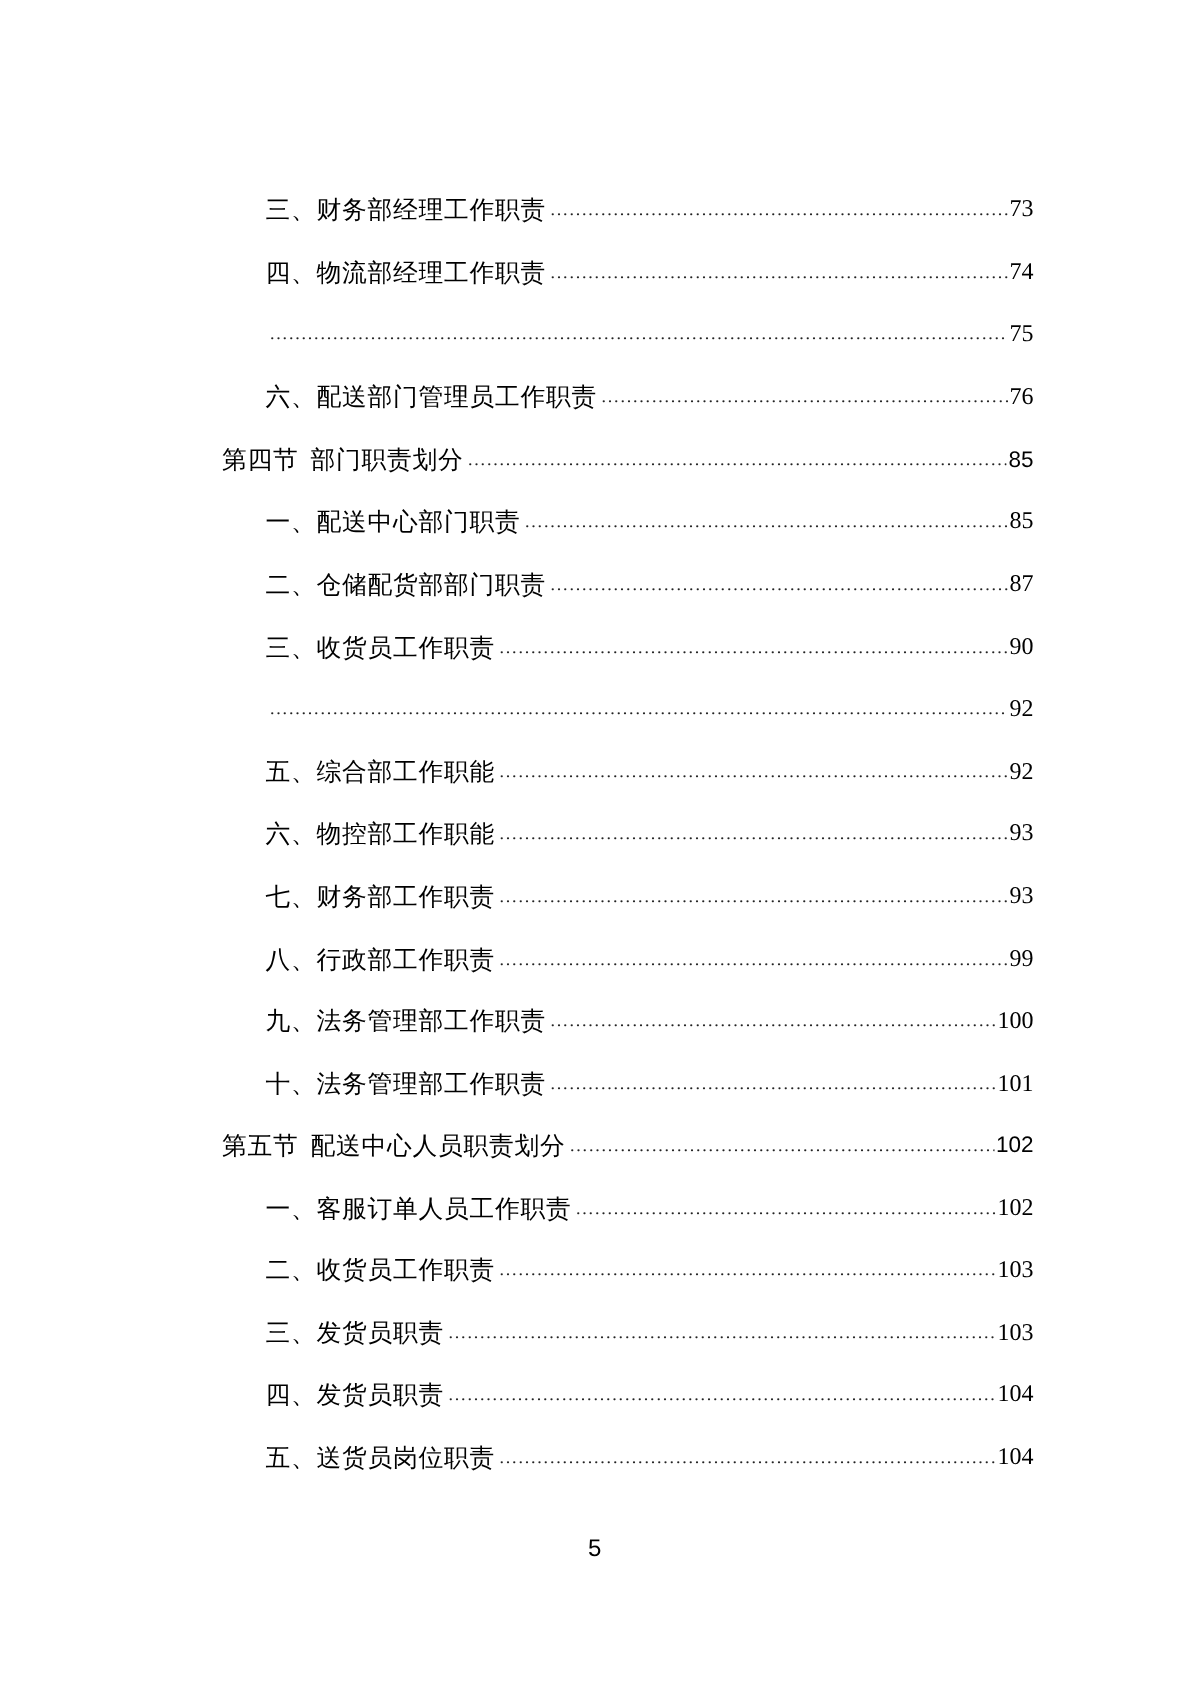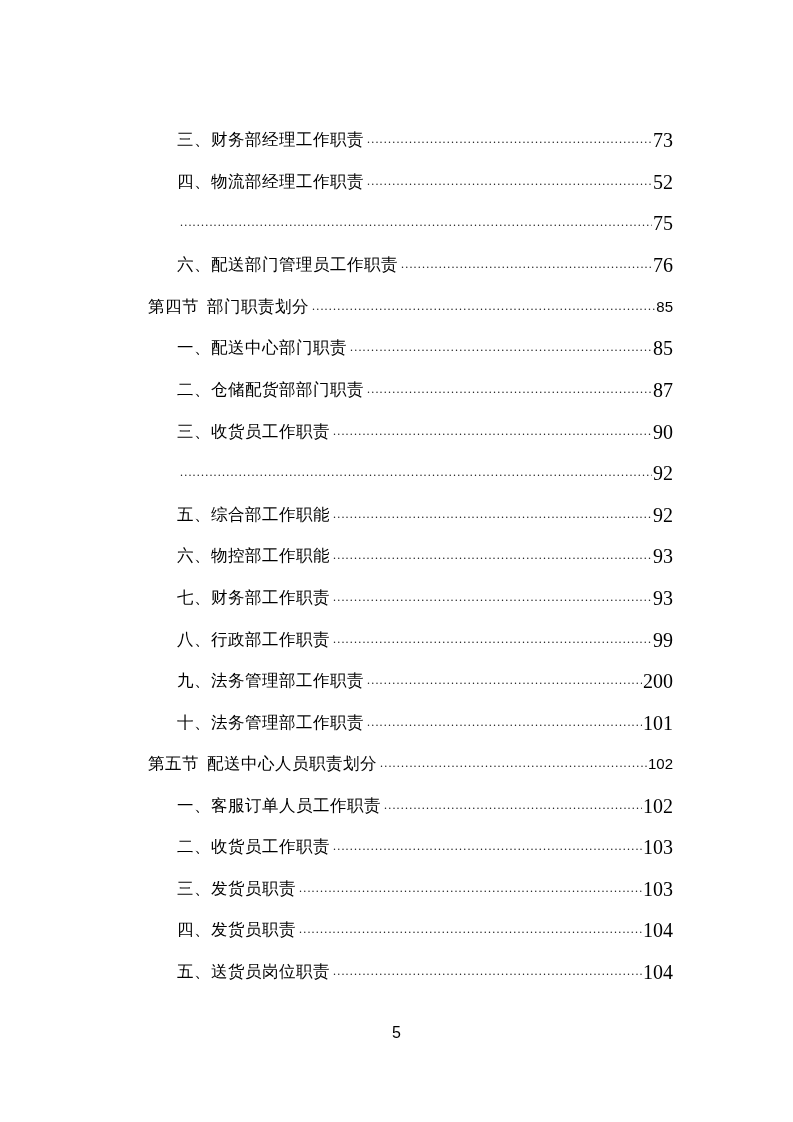--- a/index.html
+++ b/index.html
@@ -16,21 +16,21 @@
       font-family: "Liberation Serif", "DejaVu Serif", serif;
     }
     .toc {
       position: absolute;
       left: 0;
       top: 0;
       width: 793px;
     }
     .toc-row {
       position: absolute;
-      right: 120px;
+      right: 104px;
       height: 24px;
       display: flex;
       align-items: flex-start;
       font-size: 16.5px;
       line-height: 24px;
       white-space: nowrap;
     }
     .toc-row.level-2 {
       left: 177px;
     }
@@ -54,21 +54,21 @@
       letter-spacing: 1.2px;
       font-size: 12px;
       color: #222;
     }
     .toc-leader::before {
       content: "......................................................................................................................................................................................................................";
     }
     .toc-page {
       flex: 0 0 auto;
       text-align: right;
-      font-size: 20px;
+      font-size: 16px;
     }
     .toc-row.level-1 .toc-page {
       font-family: "Liberation Sans", "DejaVu Sans", sans-serif;
       font-size: 15px;
     }
     .page-number {
       position: absolute;
       left: 0;
       width: 793px;
       top: 1024px;
@@ -82,21 +82,21 @@
 
 <div class="toc">
   <div class="toc-row level-2" style="top:128px">
     <span class="toc-title">三、财务部经理工作职责</span>
     <span class="toc-leader"></span>
     <span class="toc-page">73</span>
   </div>
   <div class="toc-row level-2" style="top:170px">
     <span class="toc-title">四、物流部经理工作职责</span>
     <span class="toc-leader"></span>
-    <span class="toc-page">52</span>
+    <span class="toc-page">74</span>
   </div>
   <div class="toc-row level-2" style="top:211px">
     <span class="toc-leader"></span>
     <span class="toc-page">75</span>
   </div>
   <div class="toc-row level-2" style="top:253px">
     <span class="toc-title">六、配送部门管理员工作职责</span>
     <span class="toc-leader"></span>
     <span class="toc-page">76</span>
   </div>
@@ -140,21 +140,21 @@
     <span class="toc-page">93</span>
   </div>
   <div class="toc-row level-2" style="top:628px">
     <span class="toc-title">八、行政部工作职责</span>
     <span class="toc-leader"></span>
     <span class="toc-page">99</span>
   </div>
   <div class="toc-row level-2" style="top:669px">
     <span class="toc-title">九、法务管理部工作职责</span>
     <span class="toc-leader"></span>
-    <span class="toc-page">200</span>
+    <span class="toc-page">100</span>
   </div>
   <div class="toc-row level-2" style="top:711px">
     <span class="toc-title">十、法务管理部工作职责</span>
     <span class="toc-leader"></span>
     <span class="toc-page">101</span>
   </div>
   <div class="toc-row level-1" style="top:752px">
     <span class="toc-title"><span class="sec-num">第五节</span><span>配送中心人员职责划分</span></span>
     <span class="toc-leader"></span>
     <span class="toc-page">102</span>

